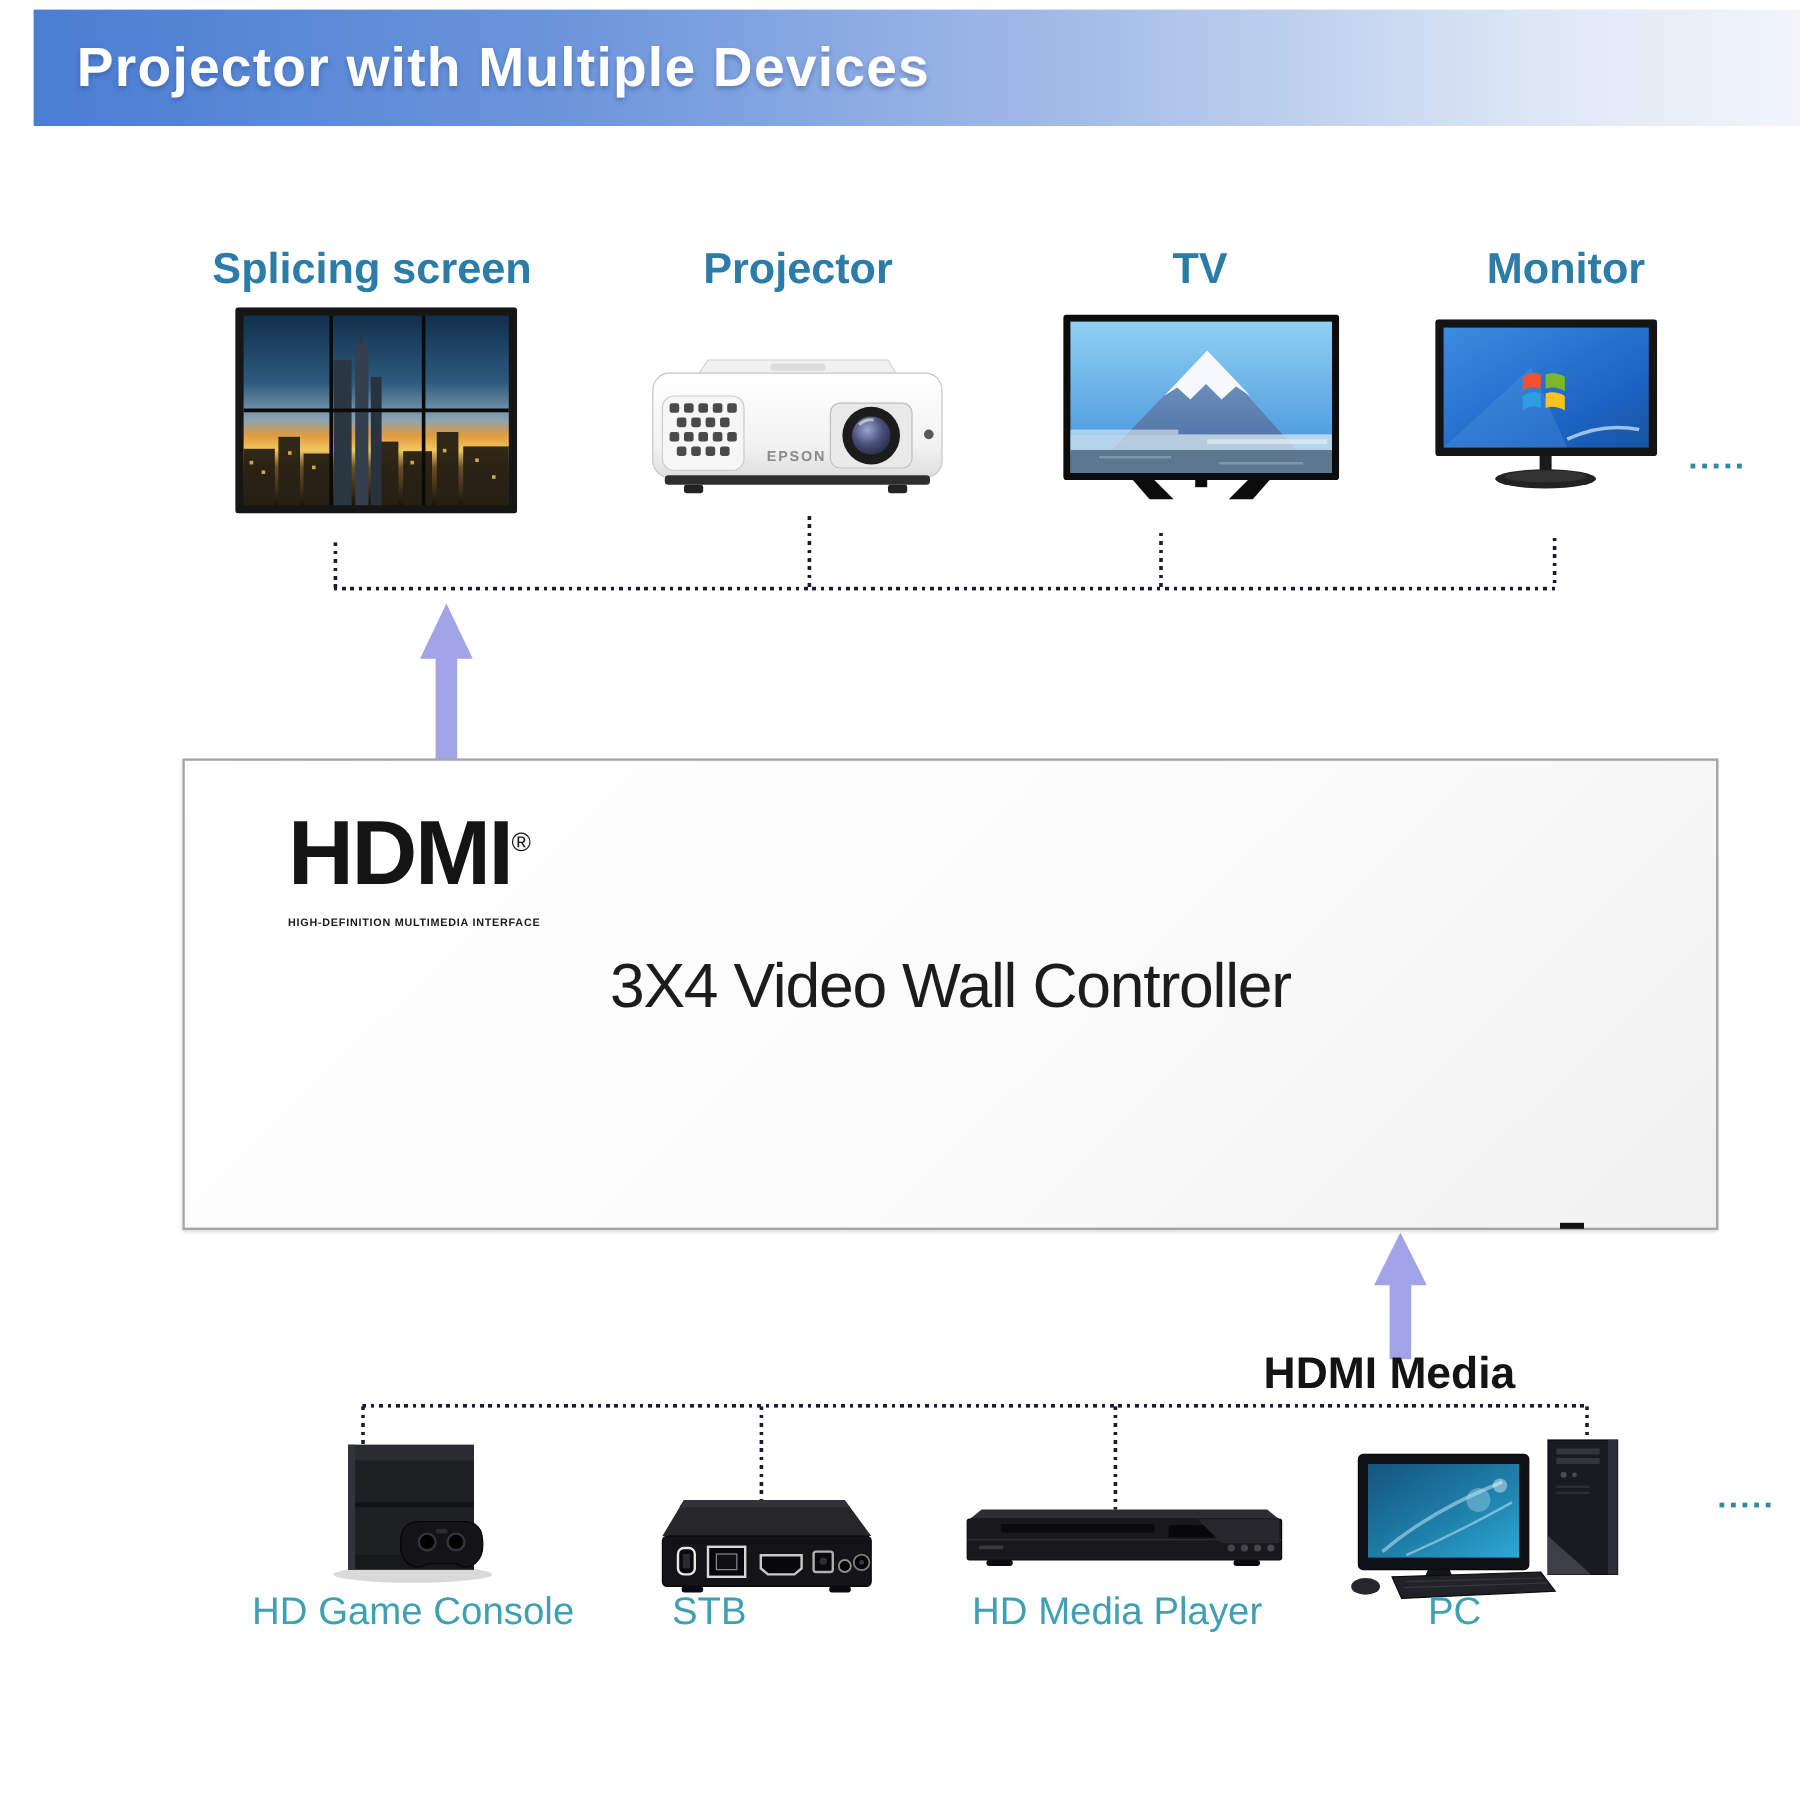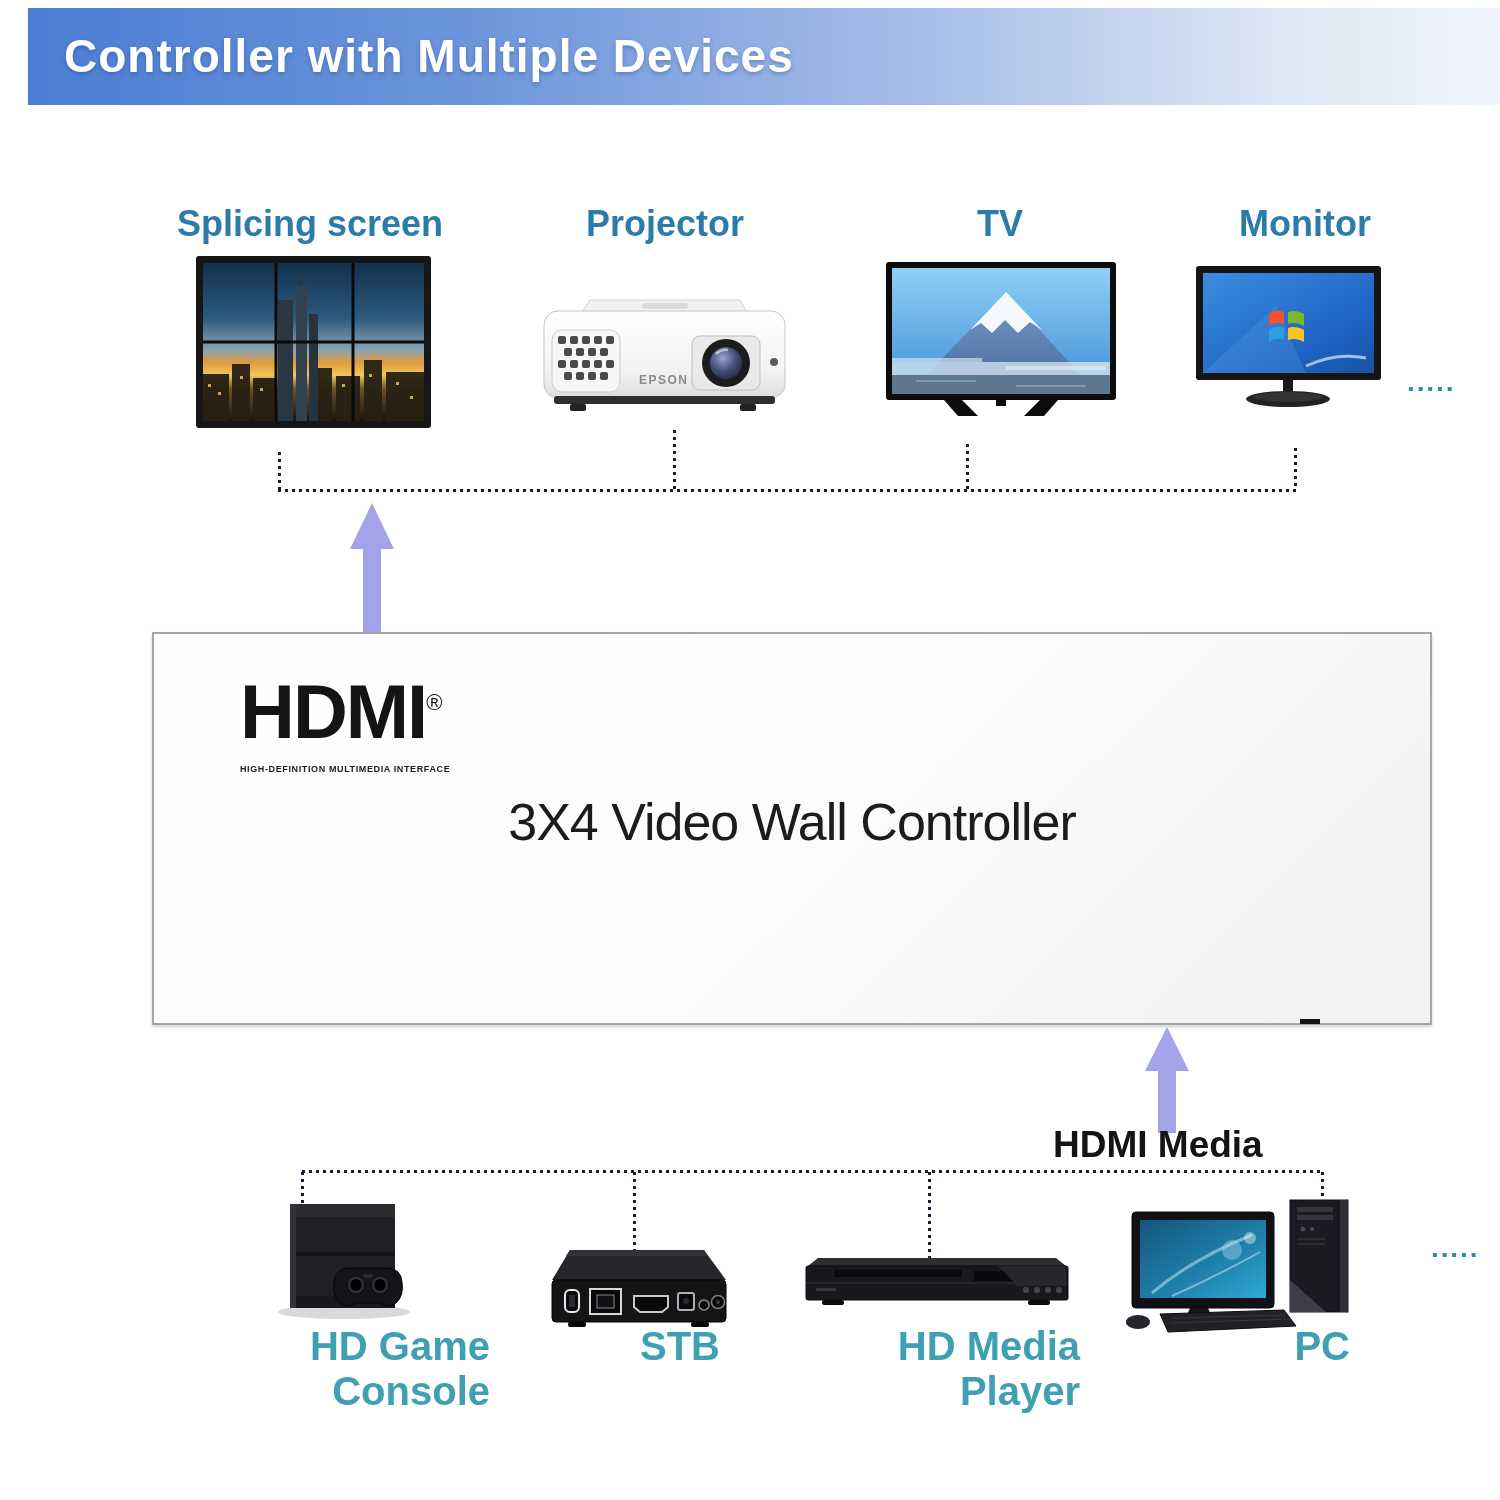--- a/index.html
+++ b/index.html
@@ -12,21 +12,21 @@
     position:absolute;left:28px;top:8px;width:1472px;height:97px;
     background:linear-gradient(90deg,#4a7ed2 0%,#6c95db 30%,#a9c0e9 62%,#dde7f5 85%,#f2f5fb 100%);
   }
   .banner-title{
     position:absolute;left:36px;top:0;height:97px;line-height:97px;
     font-size:46px;font-weight:700;color:#ffffff;letter-spacing:1px;
     text-shadow:0 2px 4px rgba(25,55,120,.35);
   }
   
   .toplabel{position:absolute;top:203px;height:46px;font-size:36px;font-weight:700;color:#2c7ca9;text-align:center;}
-  .botlabel{position:absolute;top:1324px;height:48px;font-size:40px;font-weight:700;color:#3f9fb3;text-align:right;}
+  .botlabel{position:absolute;top:1324px;height:48px;font-size:32px;font-weight:400;color:#3f9fb3;text-align:left;}
   .ellipsis{position:absolute;font-size:16px;letter-spacing:4px;color:#2d8ca3;font-weight:700;}
   
   .hline{position:absolute;height:3px;background:repeating-linear-gradient(90deg,#1b1b2f 0 3px,transparent 3px 7px);}
   .vline{position:absolute;width:3px;background:repeating-linear-gradient(180deg,#1b1b2f 0 3px,transparent 3px 7px);}
   
   .arrow{position:absolute;}
   .arrow polygon{fill:#a3a3e8;}
   .arrow-label{position:absolute;font-size:37px;font-weight:700;color:#141414;}
   
   .controller-box{
@@ -45,21 +45,21 @@
   }
   .box-tick{position:absolute;left:1146px;top:385px;width:20px;height:5px;background:#111;}
   .device{position:absolute;}
 </style>
 </head>
 <body>
 
 <div class="canvas">
 
   <div class="banner">
-    <div class="banner-title">Controller with Multiple Devices</div>
+    <div class="banner-title">Projector with Multiple Devices</div>
   </div>
 
   <div class="toplabel" style="left:530px;width:270px;">Projector</div>
   <div class="toplabel" style="left:170px;width:280px;">Splicing screen</div>
   <div class="toplabel" style="left:880px;width:240px;">TV</div>
   <div class="toplabel" style="left:1190px;width:230px;">Monitor</div>
 
   <div class="device" style="left:196px;top:256px;">
     <svg width="235" height="172" viewBox="0 0 235 172">
       <defs>

